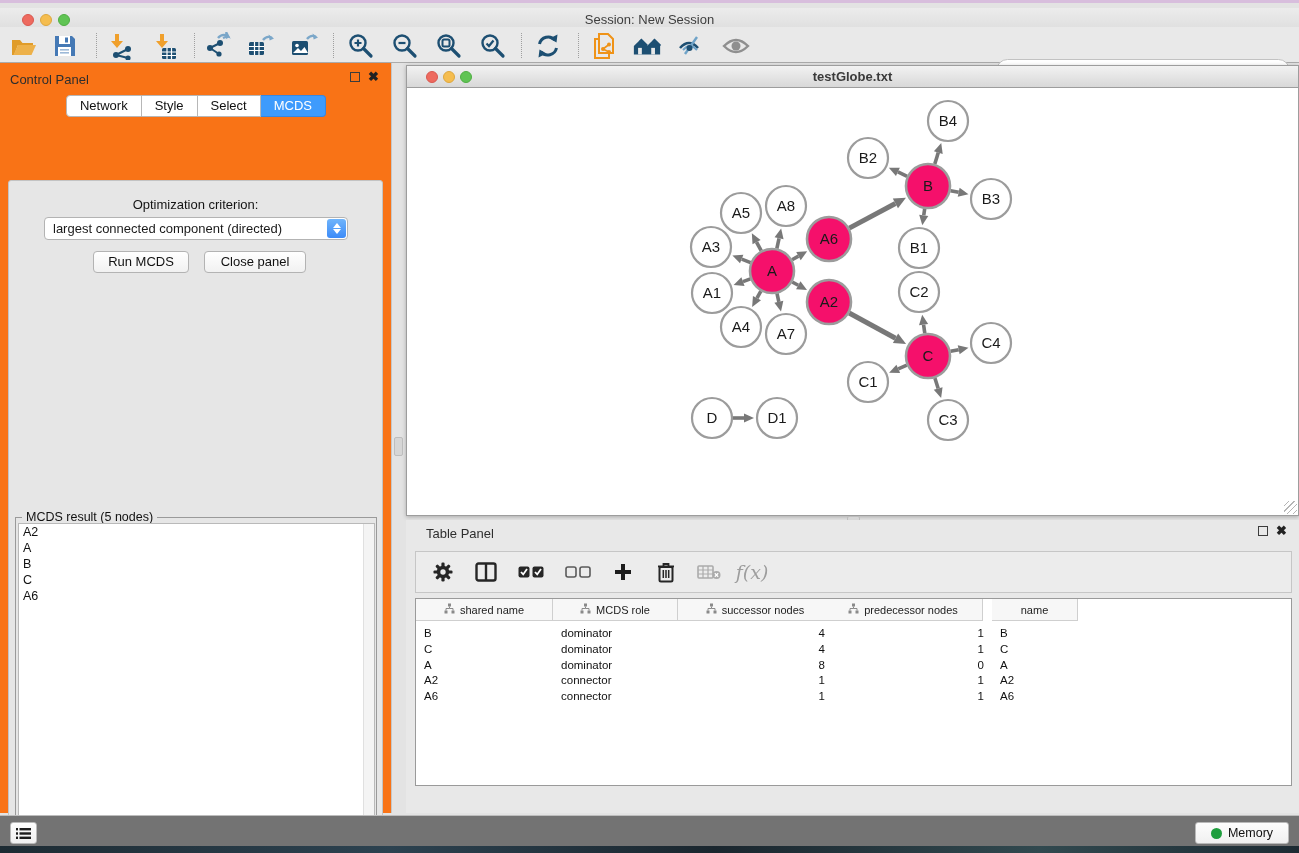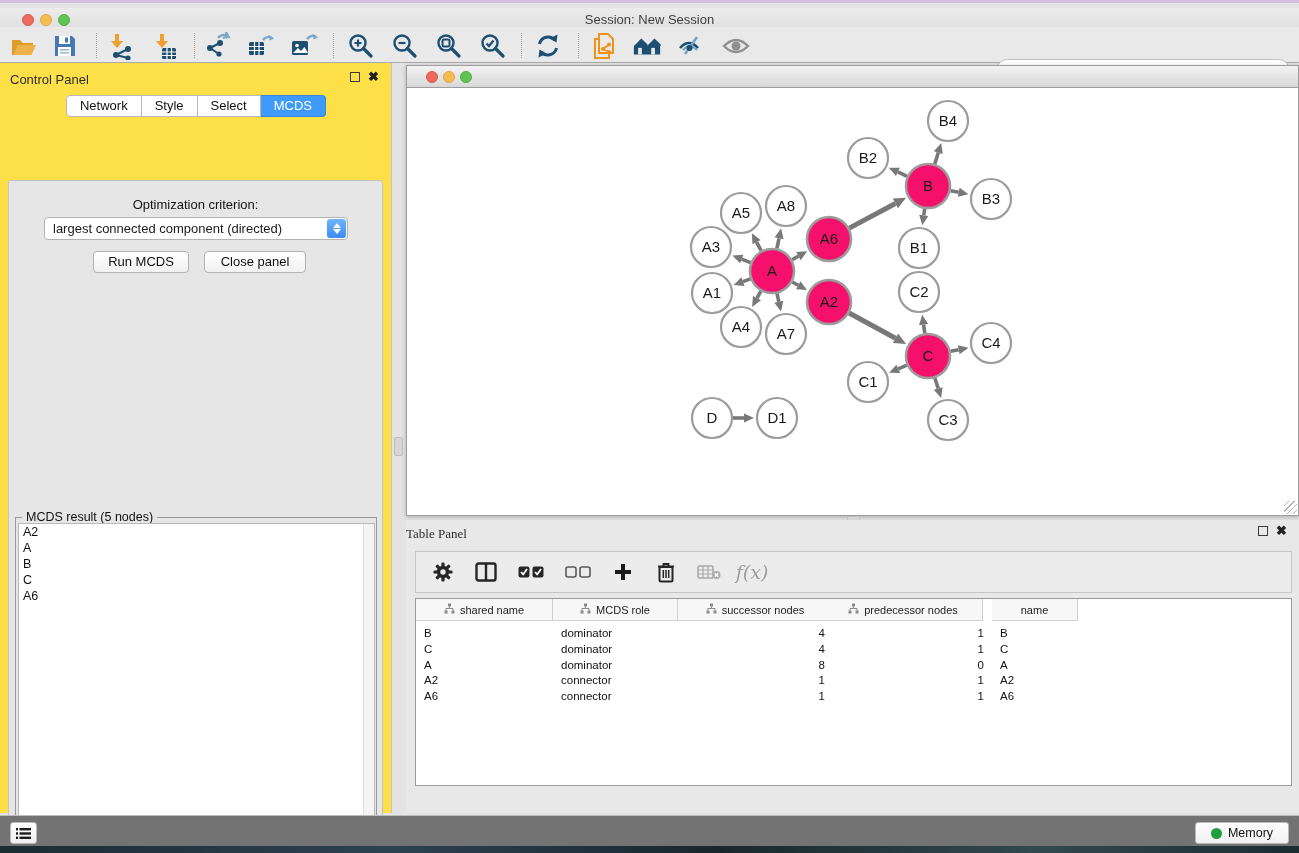--- a/index.html
+++ b/index.html
@@ -16,21 +16,21 @@
   .title-text { position:absolute; left:0; right:0; top:4px; text-align:center; font-size:13px; color:#3e3e3e; }
 
   
   .toolbar { position:absolute; left:0; top:27px; width:1299px; height:36px; background:#e9e9e9; border-bottom:1px solid #ababab; }
   .tb-icon { position:absolute; top:4px; width:30px; height:30px; display:flex; align-items:center; justify-content:center; cursor:default; }
   .tb-sep { position:absolute; top:6px; width:0; height:25px; border-left:1px dotted #9f9f9f; }
   .searchbox { position:absolute; left:996px; top:32px; width:294px; height:23px; background:#fff; border:1px solid #c2c2c2; border-radius:12px; display:flex; align-items:center; padding-left:7px; }
   .searchbox input { border:none; outline:none; font-size:12px; width:250px; background:transparent; font-family:"Liberation Sans",sans-serif; }
 
   
-  .control-panel { position:absolute; left:0; top:63px; width:392px; height:750px; background:#fde047; border-right:1px solid #c6c6c6; }
+  .control-panel { position:absolute; left:0; top:63px; width:392px; height:750px; background:#f97316; border-right:1px solid #c6c6c6; }
   .panel-title { position:absolute; font-size:13px; color:#2e2e2e; }
   .win-btns { position:absolute; display:flex; gap:8px; align-items:center; }
   .float-btn { width:10px; height:10px; border:1.5px solid #3c3c3c; display:inline-block; }
   .close-btn { font-size:13px; font-weight:bold; color:#222; line-height:10px; }
 
   .seg-tabs { position:absolute; display:flex; }
   .seg-tab { height:22px; line-height:20px; padding:0 13px; font-size:13px; background:#fff; border:1px solid #b7b7b7; border-left:none; color:#111; }
   .seg-tab:first-child { border-left:1px solid #b7b7b7; border-radius:4px 0 0 4px; }
   .seg-tab:last-child { border-radius:0 4px 4px 0; }
   .seg-tab.active { background:#3e9bfc; border-color:#3787e0; color:#fff; }
@@ -275,20 +275,21 @@
         </div>
     </div>
   </div>
 </div>
 
 <div class="net-window">
   <div class="net-titlebar">
     <span class="net-tl" style="left:19px; background:#ee6a5f; border:1px solid #d95850;"></span>
     <span class="net-tl" style="left:36px; background:#f5bd4f; border:1px solid #dda73e;"></span>
     <span class="net-tl" style="left:53px; background:#60c454; border:1px solid #4fae43;"></span>
+    <div class="net-title">testGlobe.txt</div>
   </div>
   <svg class="net-canvas" id="graph-svg" width="891" height="427">
       <line x1="343.405844734608" y1="190.91785693064372" x2="335.98291842425806" y2="193.63959657777204" stroke="#787878" stroke-width="3.6"></line>
       <polygon points="326.594155265392,197.08214306935628 334.3993470381293,189.32076552469363 337.5664898103868,197.95842763085045" fill="#787878"></polygon>
       <line x1="343.59698311096014" y1="174.57914089611546" x2="334.7086764060137" y2="171.08210219253" stroke="#787878" stroke-width="3.6"></line>
       <polygon points="325.40301688903986,167.42085910388454 336.3928482267906,166.801498814722 333.0245045852368,175.36270557033797" fill="#787878"></polygon>
       <line x1="353.86073469061347" y1="203.12254378469825" x2="349.9824241395546" y2="210.12852413499817" stroke="#787878" stroke-width="3.6"></line>
       <polygon points="345.13926530938653,218.87745621530175 345.95791538261494,207.90067107312086 354.0069328964943,212.35637719687548" fill="#787878"></polygon>
       <line x1="354.158322762694" y1="162.71557162052426" x2="349.5554499491782" y2="154.10374506620434" stroke="#787878" stroke-width="3.6"></line>
       <polygon points="344.841677237306,145.28442837947574 353.61233562507334,151.93540961874314 345.498564273283,156.27208051366554" fill="#787878"></polygon>
@@ -365,21 +366,21 @@
       <circle cx="370" cy="330" r="20" fill="#ffffff" stroke="#9c9c9c" stroke-width="2.2"></circle>
       <text x="370" y="335" text-anchor="middle" font-size="15" font-family="&quot;Liberation Sans&quot;,sans-serif" fill="#1a1a1a">D1</text>
     </svg>
   <div class="resize-grip"></div>
 </div>
 
 <div class="v-handle"></div>
 <div class="h-handle"></div>
 
 <div class="table-panel">
-  <div class="panel-title" style="left:0; top:6px;font-family:Liberation Serif, serif;">Table Panel</div>
+  <div class="panel-title" style="left:20px; top:6px;">Table Panel</div>
   <div class="win-btns" style="right:12px; top:6px;">
     <span class="float-btn"></span>
     <span class="close-btn">✖</span>
   </div>
 
   <div class="tp-toolbar">
     <span class="tp-icon">
       <svg width="20" height="20" viewBox="0 0 20 20">
           <g fill="#262626">
             <rect x="8.4" y="0.5" width="3.2" height="19" rx="1.2"></rect>

